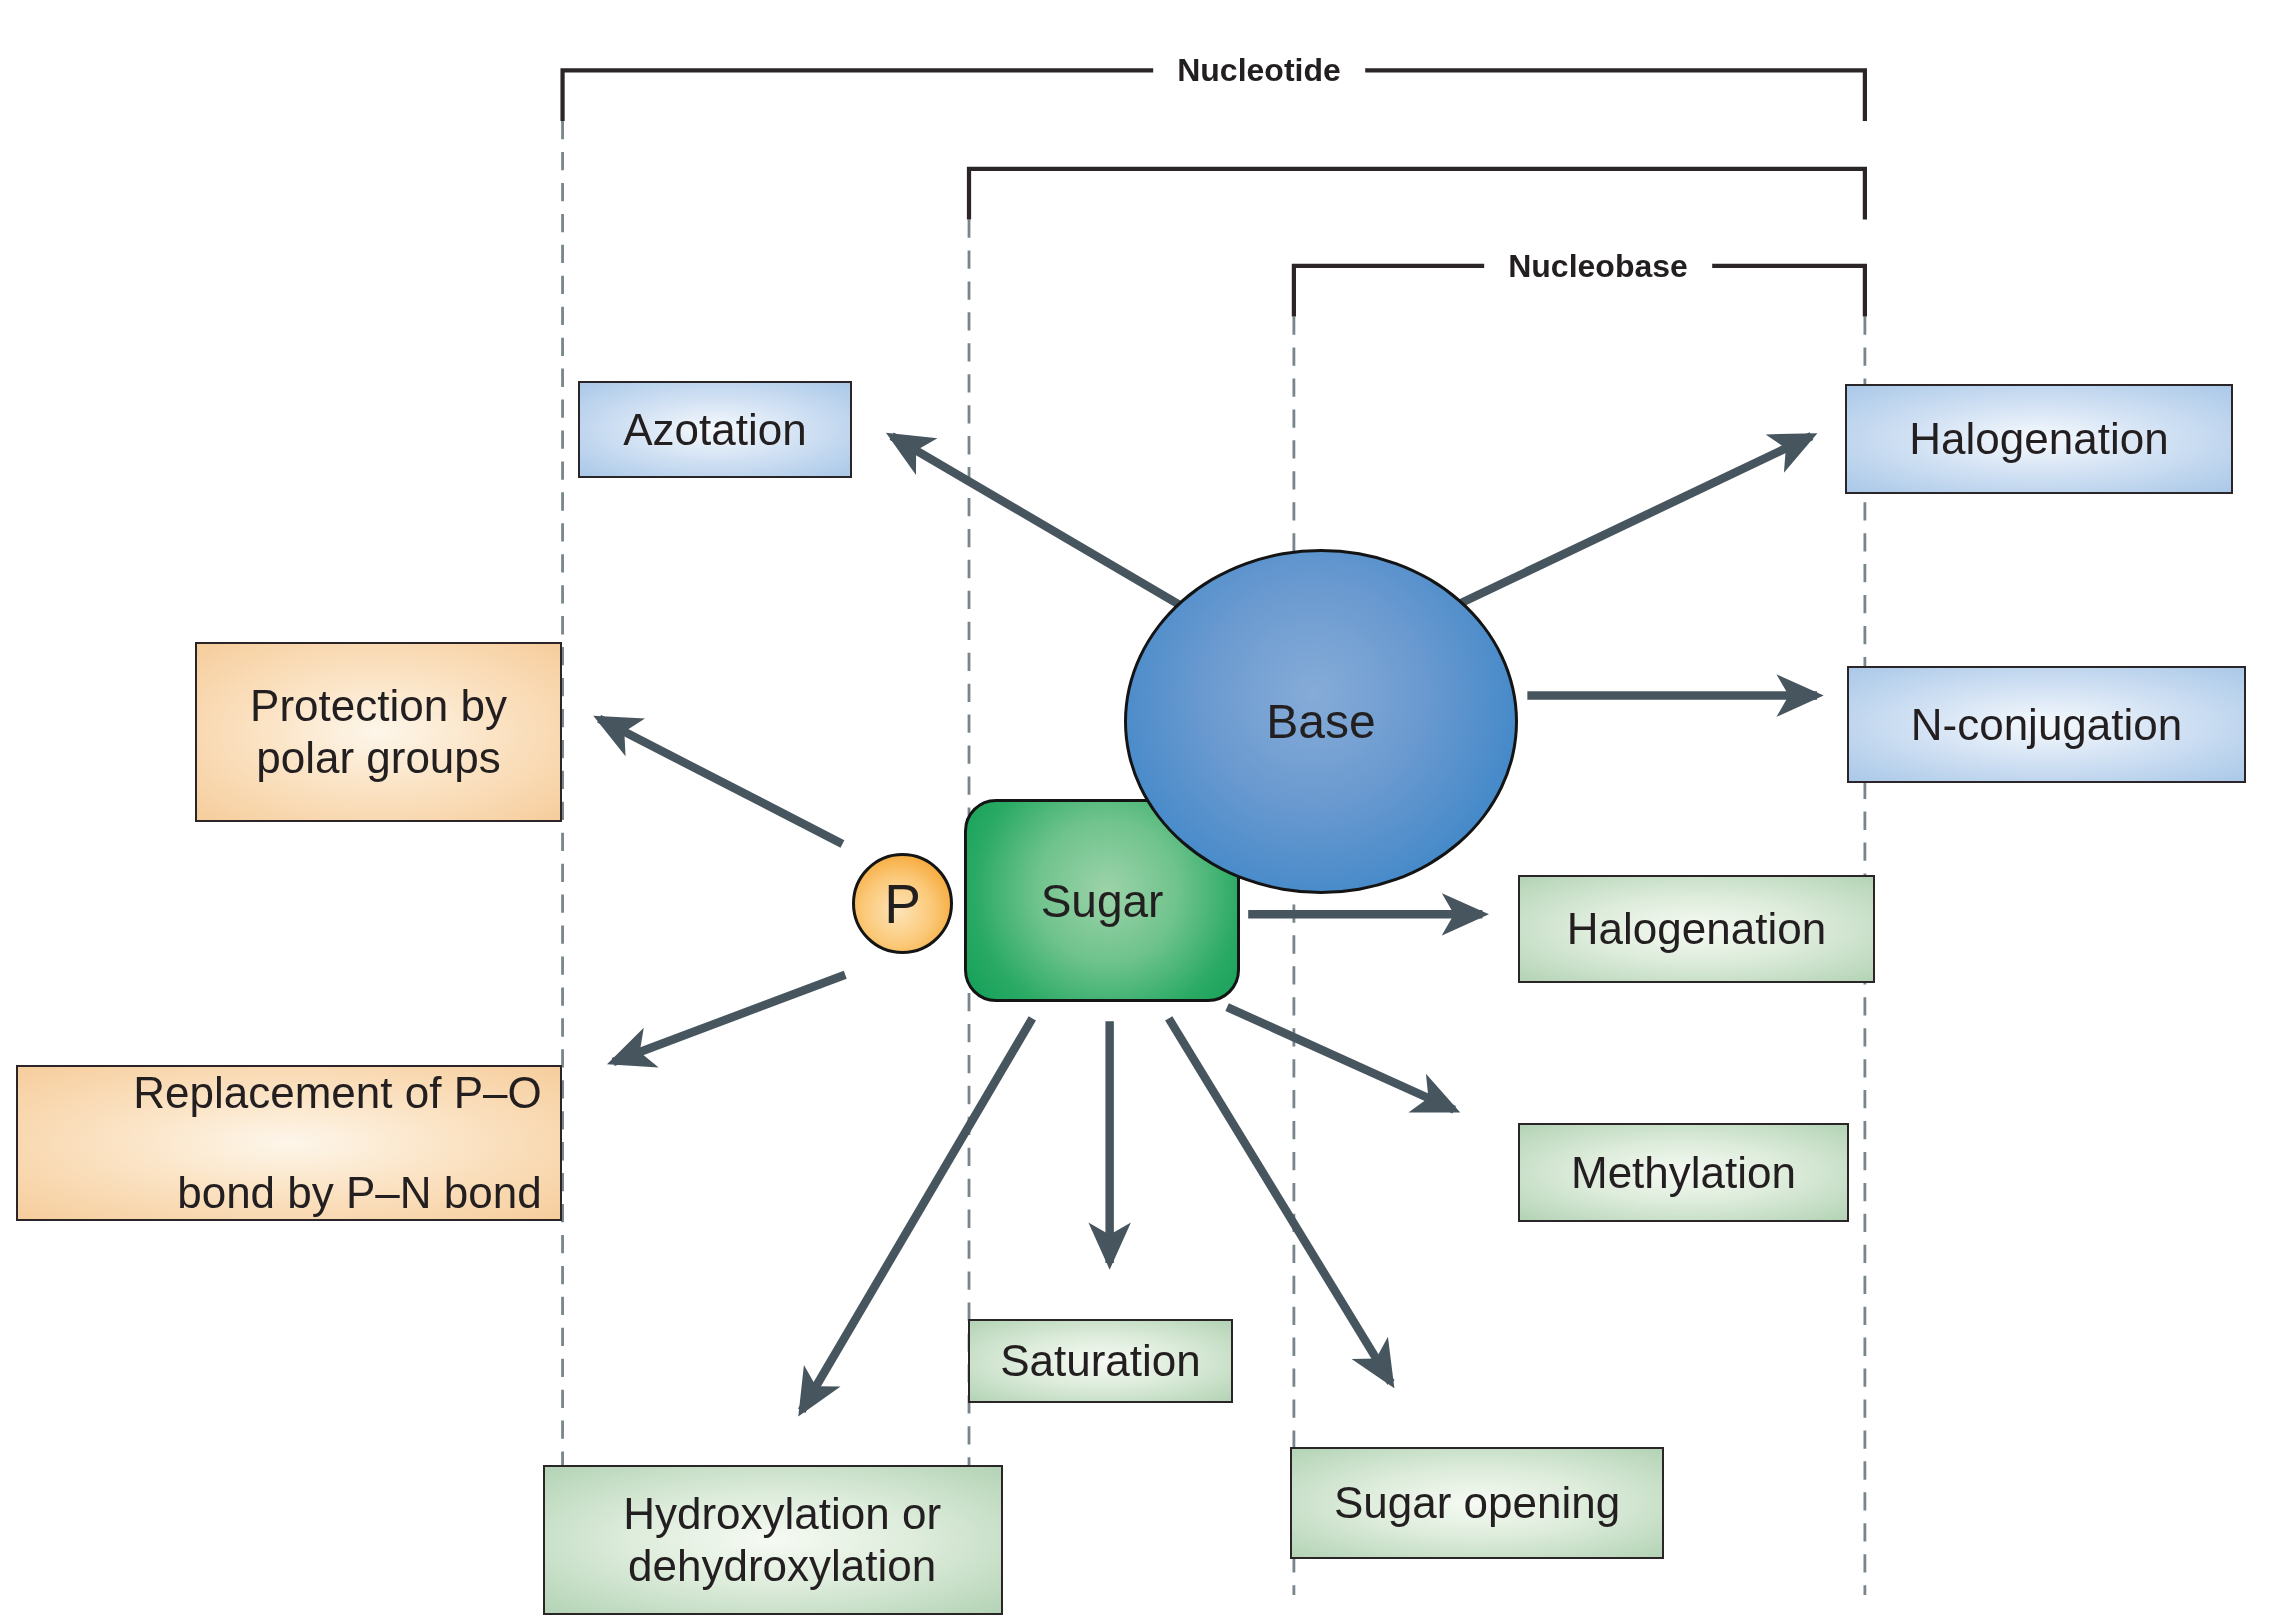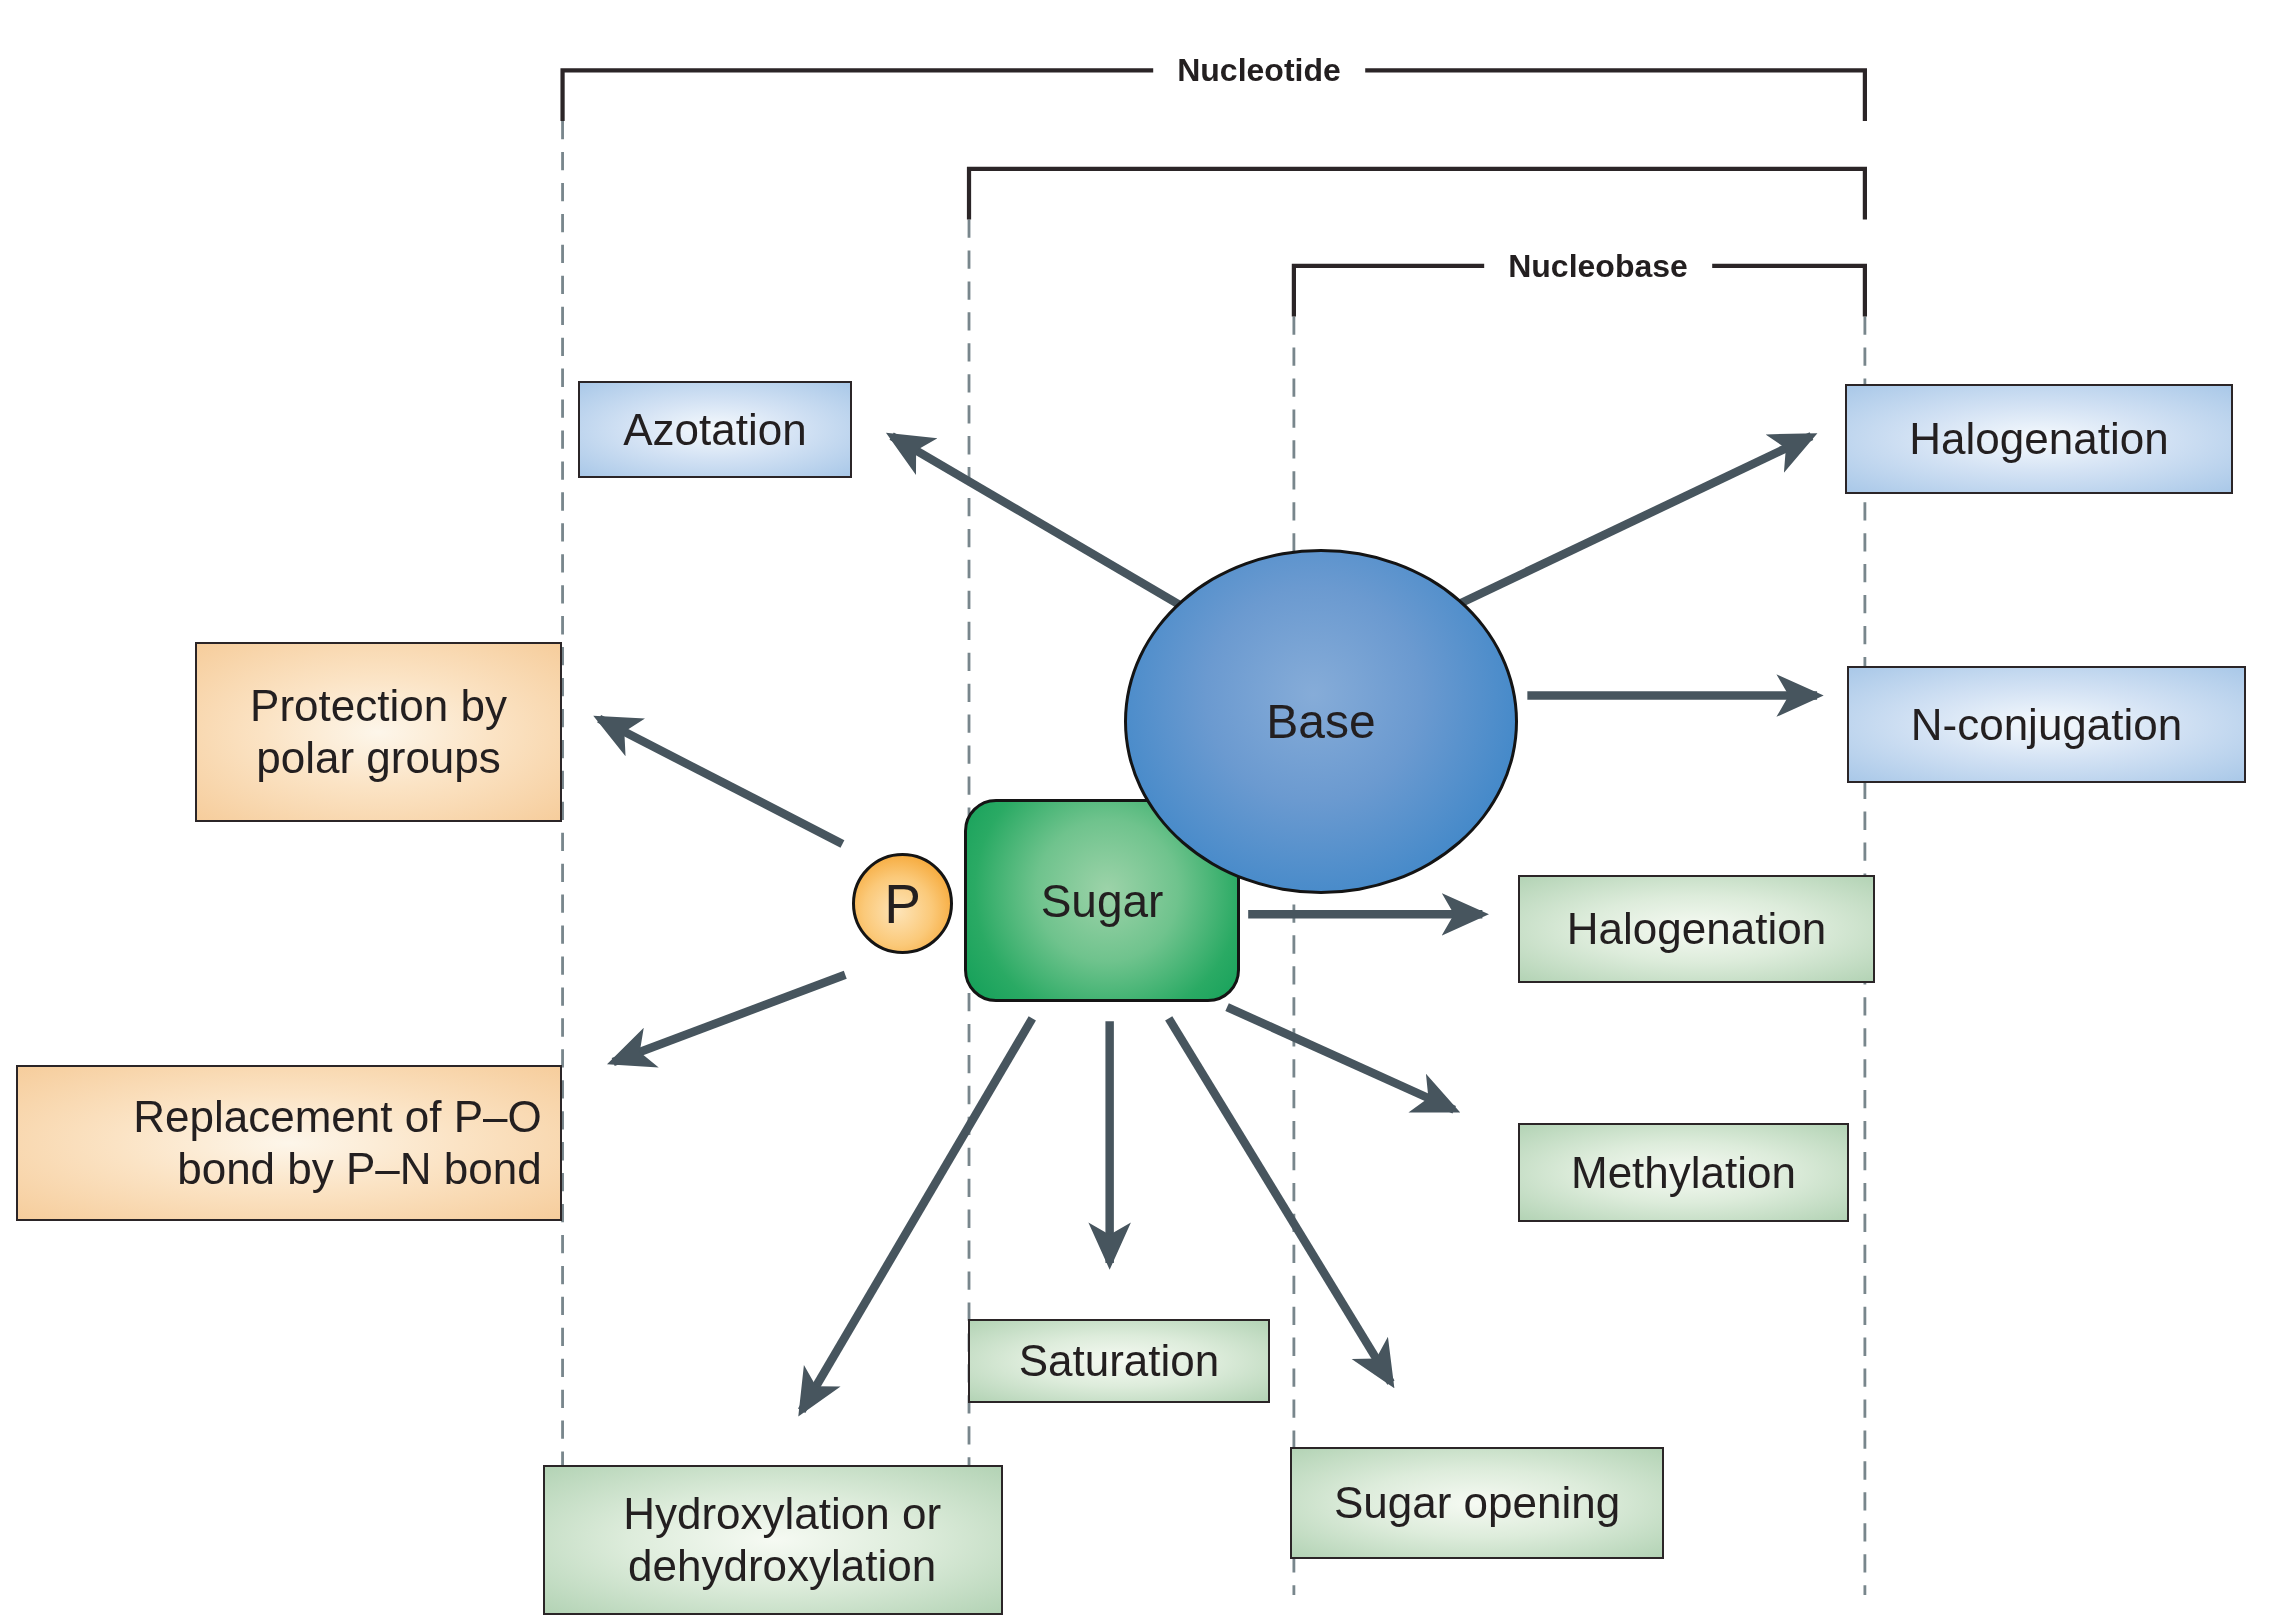--- a/index.html
+++ b/index.html
@@ -79,28 +79,28 @@
   <div class="bracket-label" style="left:1598px;top:266px;">Nucleobase</div>
 
   <div class="mbox blue center z-boxes" style="left:578px;top:359px;width:274px;height:97px;">Azotation</div>
   <div class="mbox blue center z-boxes" style="left:1845px;top:362px;width:388px;height:110px;">Halogenation</div>
   <div class="mbox blue center z-boxes" style="left:1847px;top:644px;width:399px;height:117px;">N-conjugation</div>
 
   <div class="mbox orange center z-boxes" style="left:195px;top:620px;width:367px;height:180px;">
     <span>Protection by</span>
     <span>polar groups</span>
   </div>
-  <div class="mbox orange right z-boxes" style="left:16px;top:1043px;width:546px;height:156px;">
+  <div class="mbox orange right z-boxes" style="left:16px;top:1043px;width:546px;height:156px;justify-content:space-between;">
     <span>Replacement of P–O</span>
     <span>bond by P–N bond</span>
   </div>
 
   <div class="mbox green center z-boxes" style="left:1518px;top:853px;width:357px;height:108px;">Halogenation</div>
   <div class="mbox green center z-boxes" style="left:1518px;top:1101px;width:331px;height:99px;">Methylation</div>
-  <div class="mbox green center z-boxes" style="left:968px;top:1297px;width:302px;height:84px;">Saturation</div>
+  <div class="mbox green center z-boxes" style="left:968px;top:1297px;width:265px;height:84px;">Saturation</div>
   <div class="mbox green left z-boxes" style="left:543px;top:1443px;width:460px;height:150px;">
     <span>Hydroxylation or</span>
     <span>dehydroxylation</span>
   </div>
   <div class="mbox green center z-boxes" style="left:1290px;top:1425px;width:374px;height:112px;">Sugar opening</div>
 
   <div class="node node-sugar">
     <span>Sugar</span>
   </div>
   <div class="node node-p">

